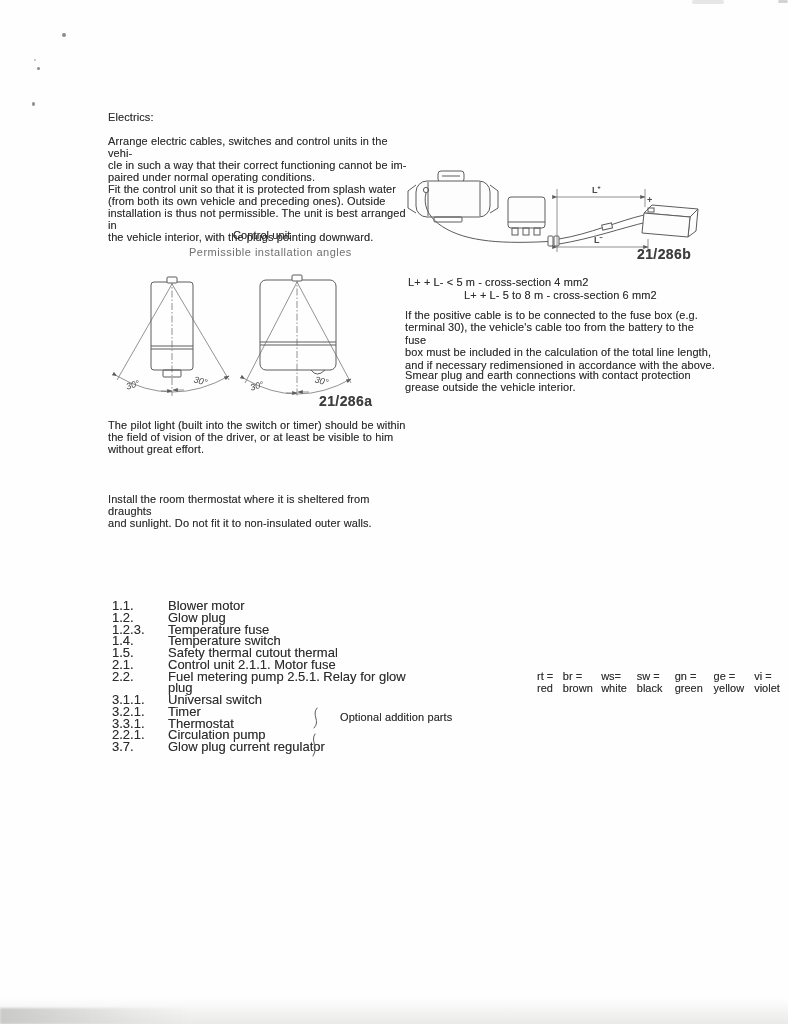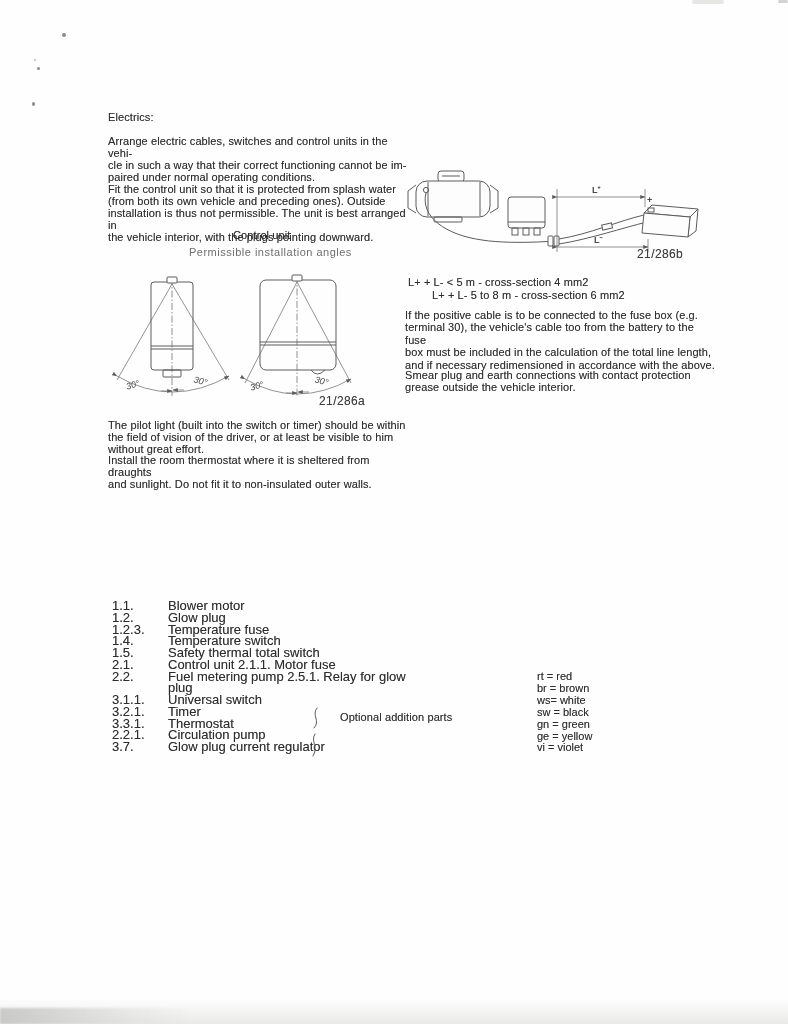--- a/index.html
+++ b/index.html
@@ -7,28 +7,28 @@
     position:relative;width:788px;height:1024px;background:#fefefe;
     overflow:hidden;font-family:"Liberation Sans","DejaVu Sans",sans-serif;
   }
   .t{
     position:absolute;font-size:11px;line-height:12.1px;color:#2e2e2e;
     white-space:pre-line;letter-spacing:0.1px;
     text-shadow:0 0 0.4px rgba(40,40,40,0.45);
   }
   .bold{font-weight:bold;color:#222;}
   .gray{color:#6f6f6f;letter-spacing:0.5px;text-shadow:none;}
-  .fig{font-size:12px;font-weight:normal;color:#3d3d3d;letter-spacing:0.4px;}
+  .fig{font-size:14px;font-weight:bold;color:#3d3d3d;letter-spacing:0.4px;}
   .spec{line-height:13.4px;}
   .plist{position:absolute;font-size:13px;line-height:11.75px;color:#2e2e2e;
     text-shadow:0 0 0.4px rgba(40,40,40,0.45);}
   .prow{display:flex;}
   .pnum{width:56px;flex:0 0 56px;}
   .legend{position:absolute;font-size:11px;line-height:11.9px;color:#2e2e2e;
-    display:flex;flex-direction:column;text-shadow:0 0 0.4px rgba(40,40,40,0.45);}
+    display:flex;text-shadow:0 0 0.4px rgba(40,40,40,0.45);}
   svg{position:absolute;overflow:visible;}
   svg .ln{stroke:#5c5c5c;stroke-width:1;fill:none;}
   svg .thin{stroke:#777;stroke-width:0.8;fill:none;}
   svg .boxfill{fill:#fdfdfd;}
   svg text{fill:#4a4a4a;font-size:9px;font-family:"Liberation Sans",sans-serif;}
   .speck{position:absolute;background:#8b8b8b;border-radius:50%;}
   .smudge{position:absolute;background:#d9d9d6;opacity:0.65;border-radius:2px;}
   .scan-bottom{position:absolute;left:0;bottom:0;width:100%;height:26px;
     background:linear-gradient(to bottom,rgba(200,200,196,0),rgba(201,201,197,0.38));}
   .scan-corner{position:absolute;left:0;top:1008px;width:190px;height:16px;
@@ -95,21 +95,21 @@
       <line class="thin" x1="204" y1="130" x2="193" y2="130" marker-end="url(#arrA)"></line>
       <text transform="rotate(-16 152 127)" x="146" y="127" font-style="italic">30°</text>
       <text transform="rotate(14 216 122)" x="209" y="122" font-style="italic">30°</text>
     </g>
   </svg>
   <div class="t fig" style="left:319px;top:395px;">21/286a</div>
 
   <div class="t" style="left:108px;top:419px;width:300px;">The pilot light (built into the switch or timer) should be within
 the field of vision of the driver, or at least be visible to him
 without great effort.</div>
-  <div class="t" style="left:108px;top:454px;width:306px;">Install the room thermostat where it is sheltered from draughts
+  <div class="t" style="left:108px;top:493px;width:306px;">Install the room thermostat where it is sheltered from draughts
 and sunlight. Do not fit it to non-insulated outer walls.</div>
 
 
   <svg style="left:402px;top:167px;" width="305" height="92" viewBox="0 0 305 92">
     <defs>
       <marker id="arrB" markerWidth="7" markerHeight="6" refX="6" refY="2.5" orient="auto">
         <path d="M0,0 L6.5,2.5 L0,5 Z" fill="#5c5c5c"></path>
       </marker>
     </defs>
 
@@ -156,21 +156,21 @@
       <line class="thin" x1="246" y1="72" x2="246" y2="85"></line>
       <line class="thin" x1="155" y1="30" x2="243" y2="30" marker-start="url(#arrB)" marker-end="url(#arrB)"></line>
       <line class="thin" x1="155" y1="80" x2="246" y2="80" marker-start="url(#arrB)" marker-end="url(#arrB)"></line>
       <text x="190" y="26" font-size="10" font-weight="bold">L⁺</text>
       <text x="192" y="76" font-size="10" font-weight="bold">L⁻</text>
     </g>
   </svg>
   <div class="t fig" style="left:637px;top:248px;">21/286b</div>
 
   <div class="t spec" style="left:408px;top:276px;">L+ + L- &lt; 5 m - cross-section 4 mm2</div>
-  <div class="t spec" style="left:396px;top:289px;padding-left:36px;">L+ + L- 5 to 8 m - cross-section 6 mm2</div>
+  <div class="t spec" style="left:428px;top:289px;padding-left:36px;">L+ + L- 5 to 8 m - cross-section 6 mm2</div>
   <div class="t" style="left:405px;top:309px;width:310px;line-height:12.4px;">If the positive cable is to be connected to the fuse box (e.g.
 terminal 30), the vehicle's cable too from the battery to the fuse
 box must be included in the calculation of the total line length,
 and if necessary redimensioned in accordance with the above.</div>
   <div class="t" style="left:405px;top:369px;width:306px;line-height:12.4px;">Smear plug and earth connections with contact protection
 grease outside the vehicle interior.</div>
 
 
   <div class="plist" style="left:112px;top:600px;width:320px;">
     <div class="prow">
@@ -184,21 +184,21 @@
     <div class="prow">
         <span class="pnum">1.2.3.</span>
         <span>Temperature fuse</span>
       </div>
     <div class="prow">
         <span class="pnum">1.4.</span>
         <span>Temperature switch</span>
       </div>
     <div class="prow">
         <span class="pnum">1.5.</span>
-        <span>Safety thermal total switch</span>
+        <span>Safety thermal cutout thermal</span>
       </div>
     <div class="prow">
         <span class="pnum">2.1.</span>
         <span>Control unit 2.1.1. Motor fuse</span>
       </div>
     <div class="prow">
         <span class="pnum">2.2.</span>
         <span>Fuel metering pump 2.5.1. Relay for glow plug</span>
       </div>
     <div class="prow">

